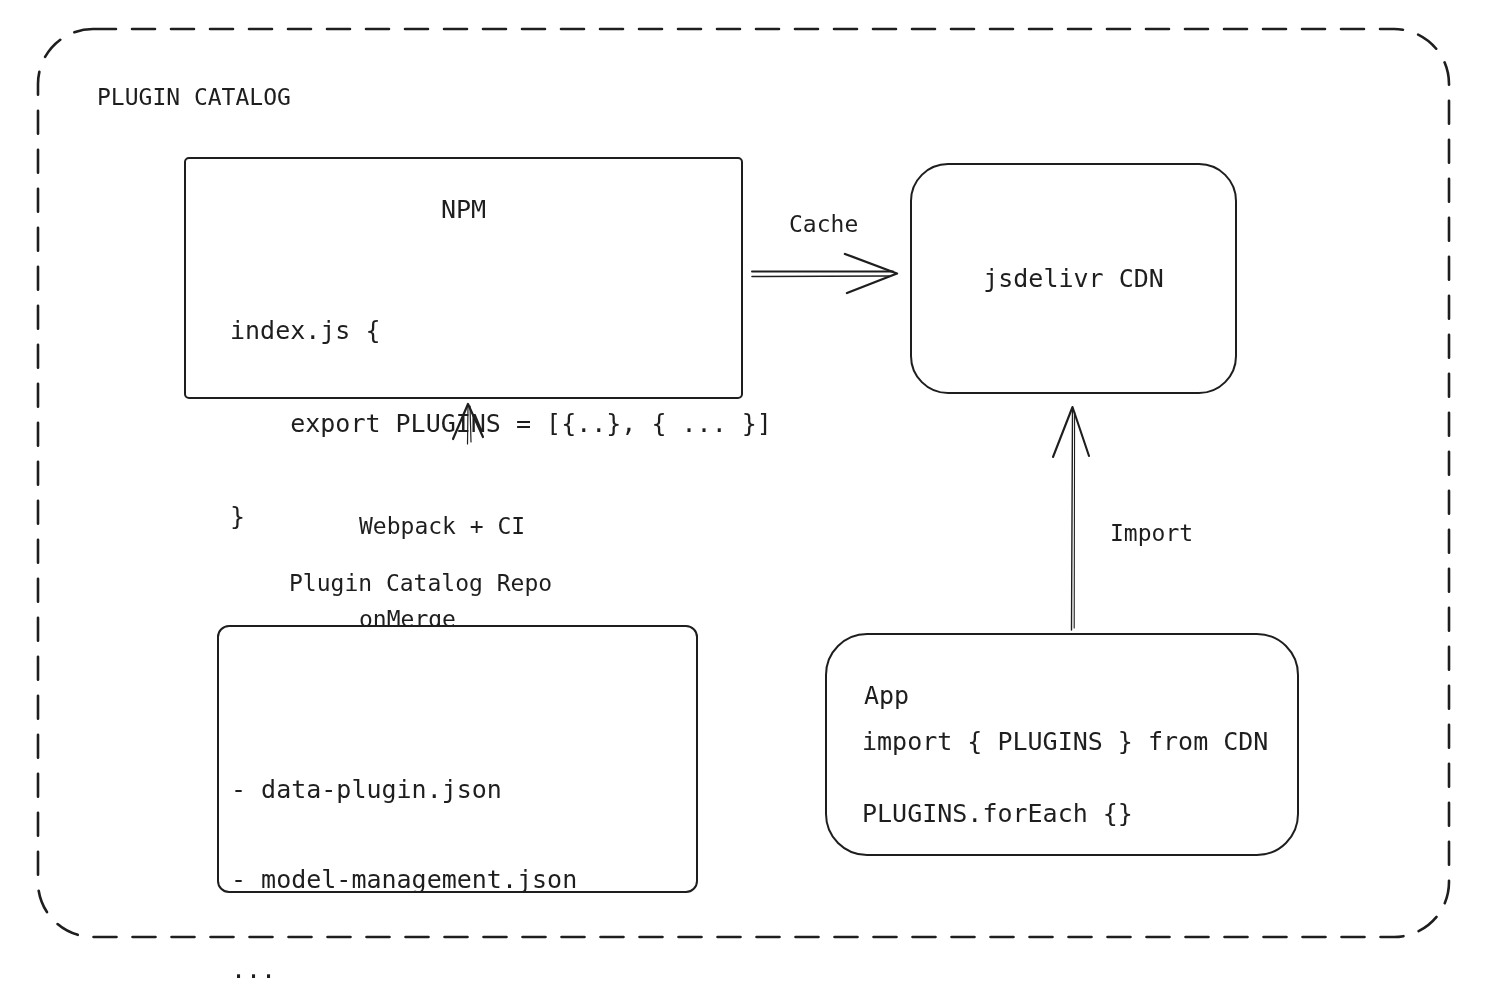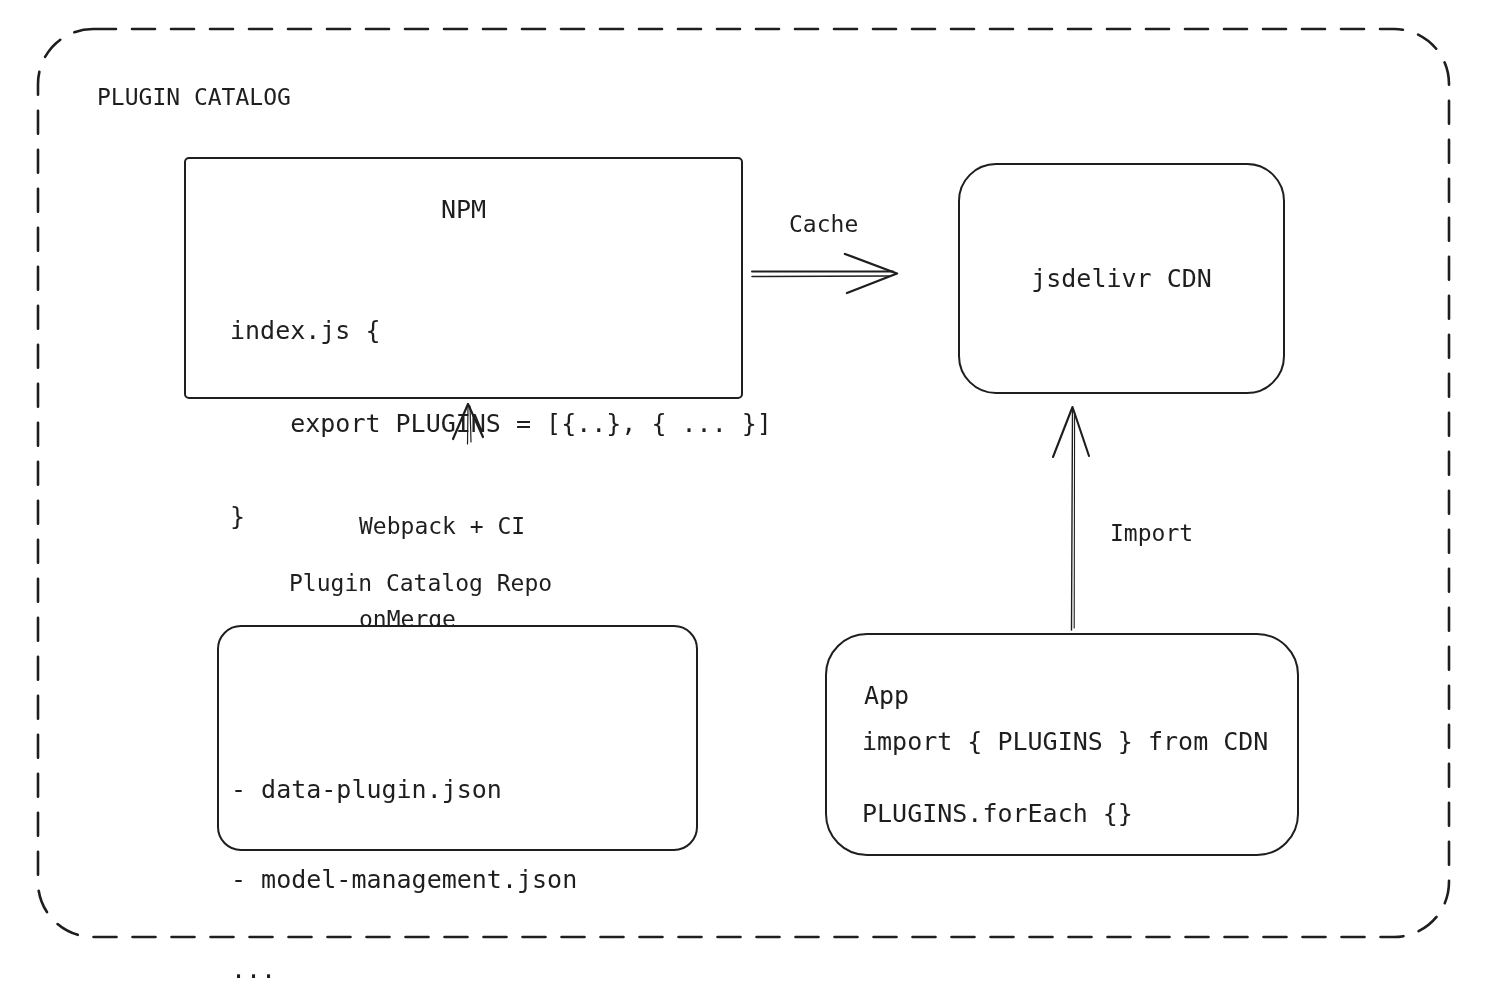--- a/index.html
+++ b/index.html
@@ -51,26 +51,25 @@
   .npm-code{
     left:22px;top:94px;margin-left:22px;
   }
   .node-cdn{
     left:910px;top:163px;
     width:327px;height:231px;
     border-radius:38px;
     display:flex;
     align-items:center;
     justify-content:center;
-    margin-left:48px;
   }
   .node-repo{
     left:217px;top:625px;
-    width:481px;height:226px;
-    border-radius:24px;
+    width:481px;height:268px;
+    border-radius:12px;
   }
   .repo-items{
     left:12px;top:88px;
     line-height:30px;
   }
   .node-app{
     left:825px;top:633px;
     width:474px;height:223px;
     border-radius:42px;
     padding-left:32px;

